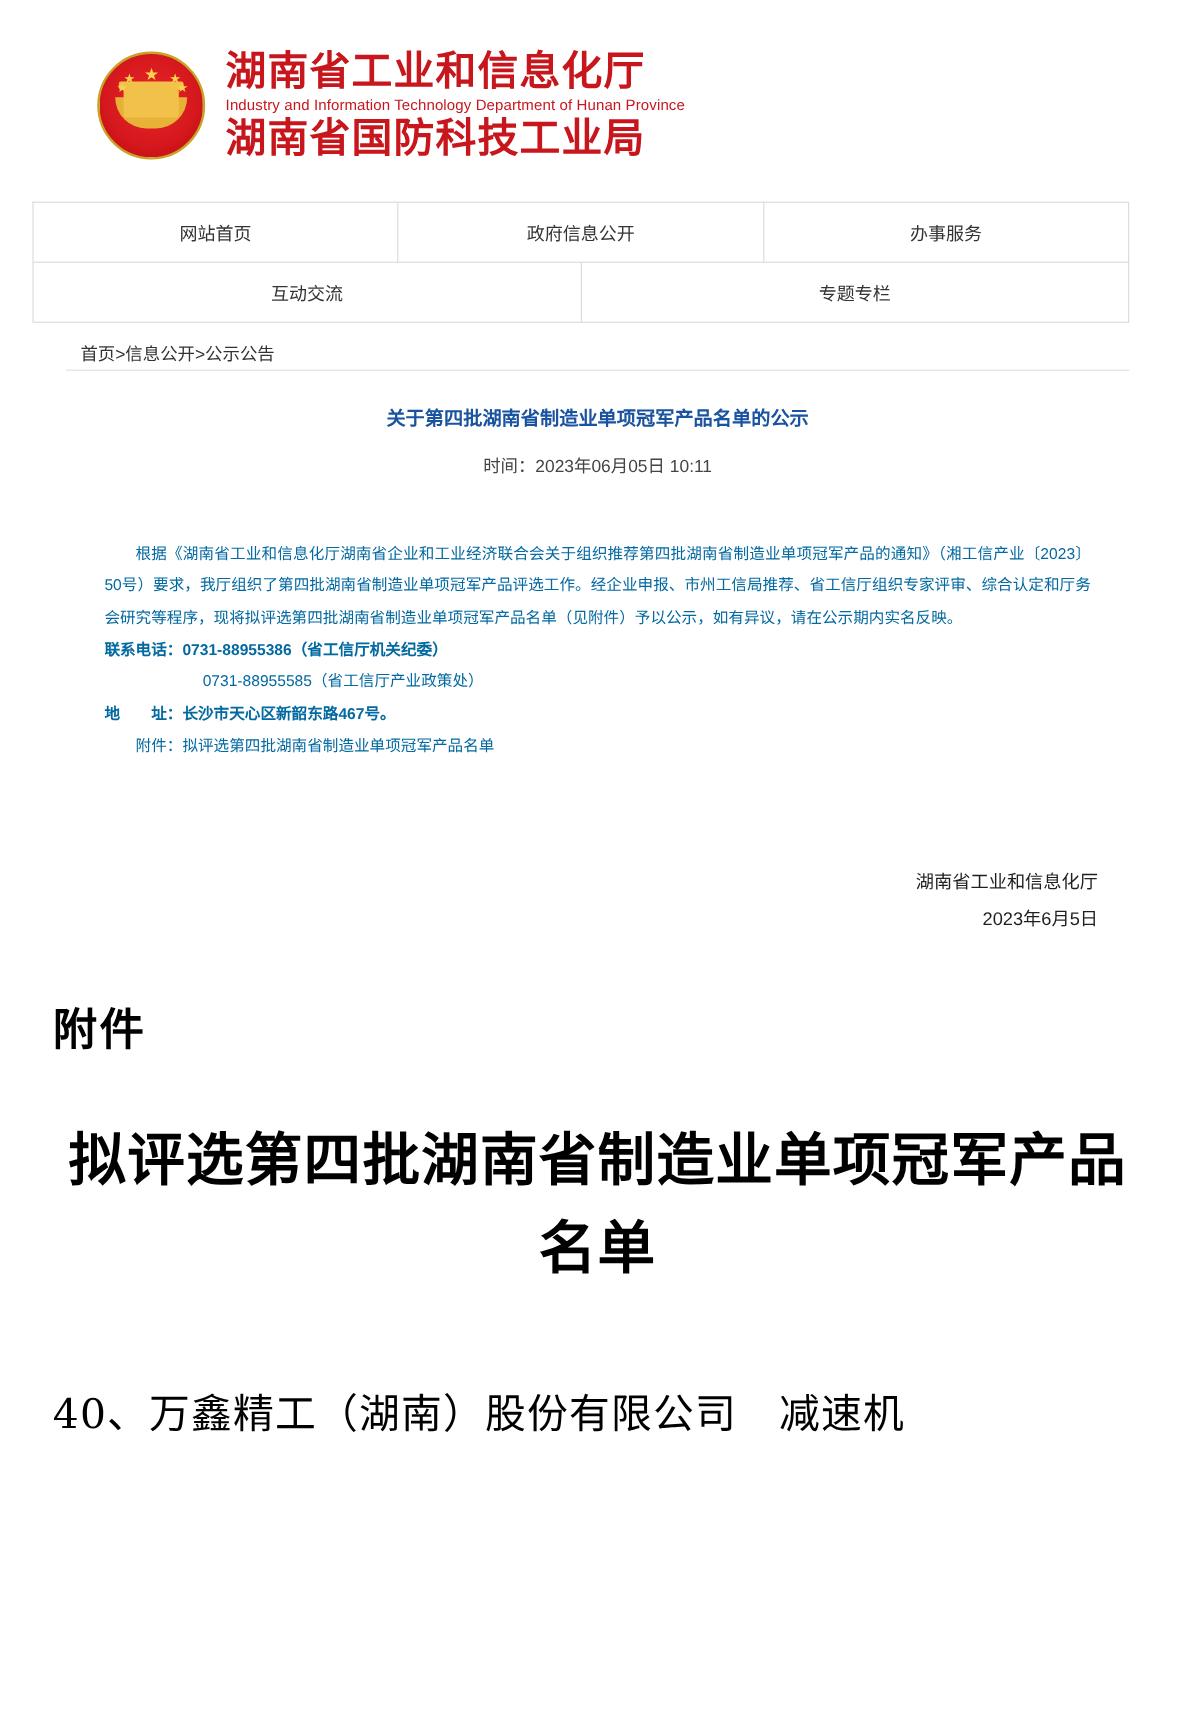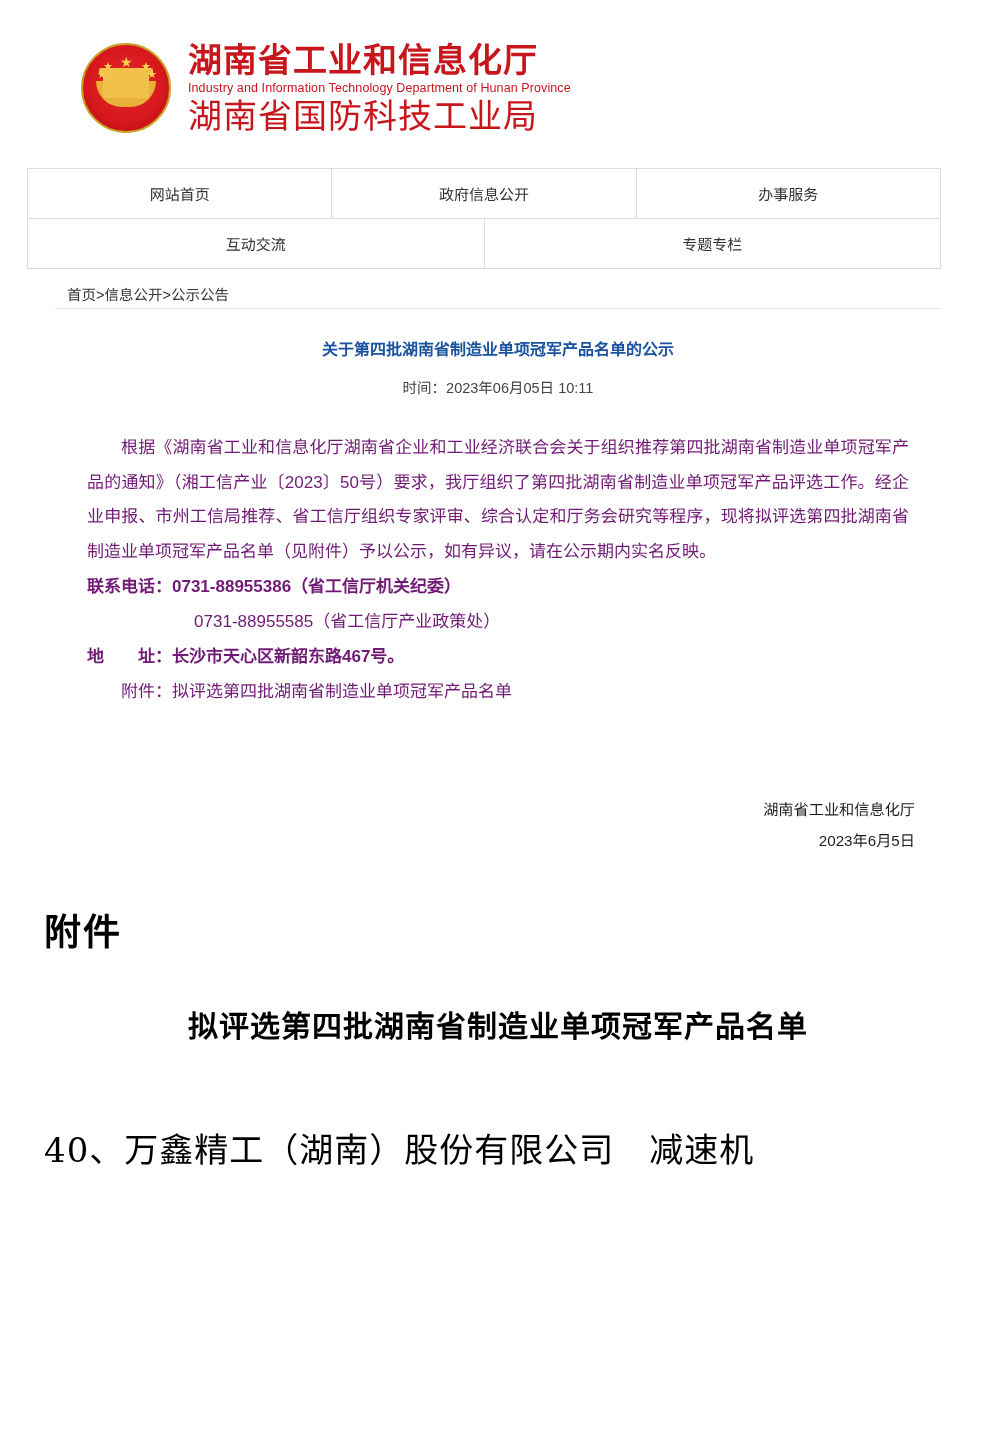--- a/index.html
+++ b/index.html
@@ -106,21 +106,21 @@
   }
   .org-en {
     font-size: 12.5px;
     color: #c8161d;
     letter-spacing: 0.1px;
     margin: 1px 0 2px 0;
   }
   .org-cn-2 {
     font-family: "DejaVu Sans", "Liberation Sans", sans-serif;
     font-size: 34px;
-    font-weight: normal;
+    font-weight: bold;
     color: #c8161d;
     letter-spacing: 1px;
     line-height: 1.12;
   }
 
   
   .nav {
     margin: 24px 55px 0 27px;
     border-top: 1px solid #dcdcdc;
     border-left: 1px solid #dcdcdc;
@@ -165,25 +165,25 @@
     color: #1a53a0;
     line-height: 1.5;
   }
   .article-meta {
     text-align: center;
     font-size: 14.5px;
     color: #444;
     margin-top: 14px;
   }
   .article-body {
-    margin-top: 34px;
+    margin-top: 52px;
     padding: 0 32px 0 32px;
-    font-size: 17px;
+    font-size: 13px;
     line-height: 2.05;
-    color: #701a75;
+    color: #0369a1;
     text-align: justify;
   }
   .article-body p { margin: 0; }
   .p-indent { text-indent: 2em; }
   .contact-line {
     display: flex;
     font-weight: bold;
   }
   .contact-line .lbl {
     white-space: pre;
@@ -212,21 +212,21 @@
   }
   .attach-heading {
     font-family: "DejaVu Serif", "Liberation Serif", serif;
     font-size: 37px;
     font-weight: bold;
     color: #000;
     letter-spacing: 2px;
   }
   .attach-title {
     font-family: "DejaVu Serif", "Liberation Serif", serif;
-    font-size: 30px;
+    font-size: 48px;
     font-weight: bold;
     color: #000;
     text-align: center;
     line-height: 1.55;
     margin-top: 48px;
     letter-spacing: 1px;
   }
   .attach-entry {
     font-family: "DejaVu Serif", "Liberation Serif", serif;
     font-size: 34px;

